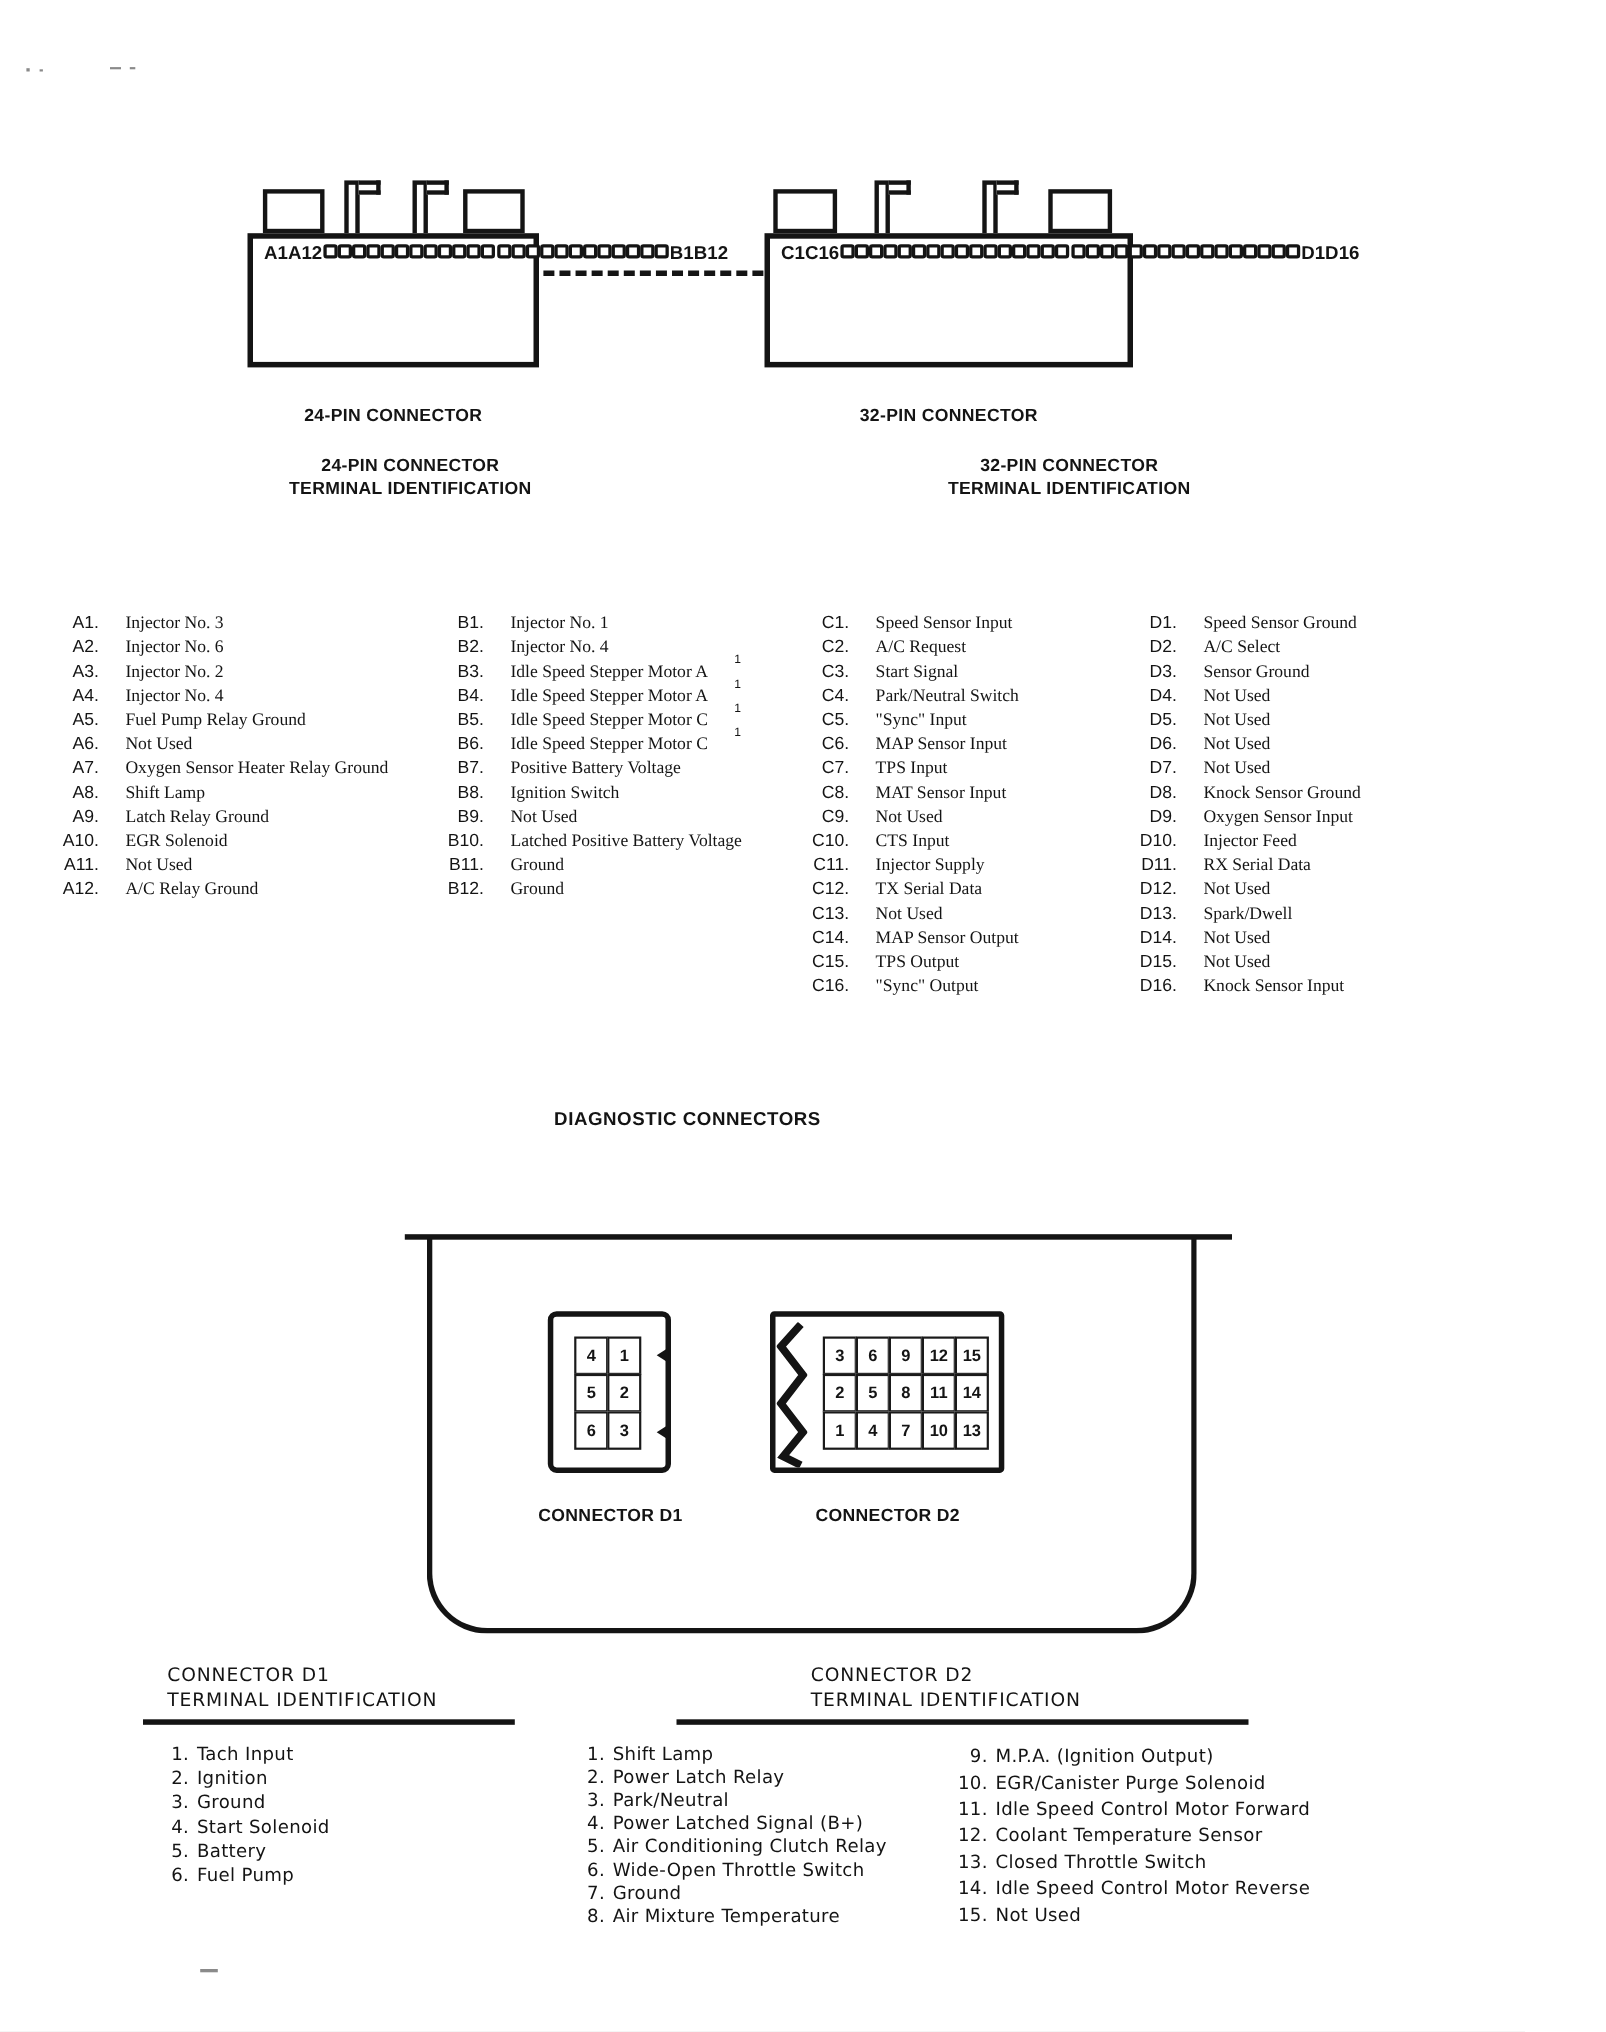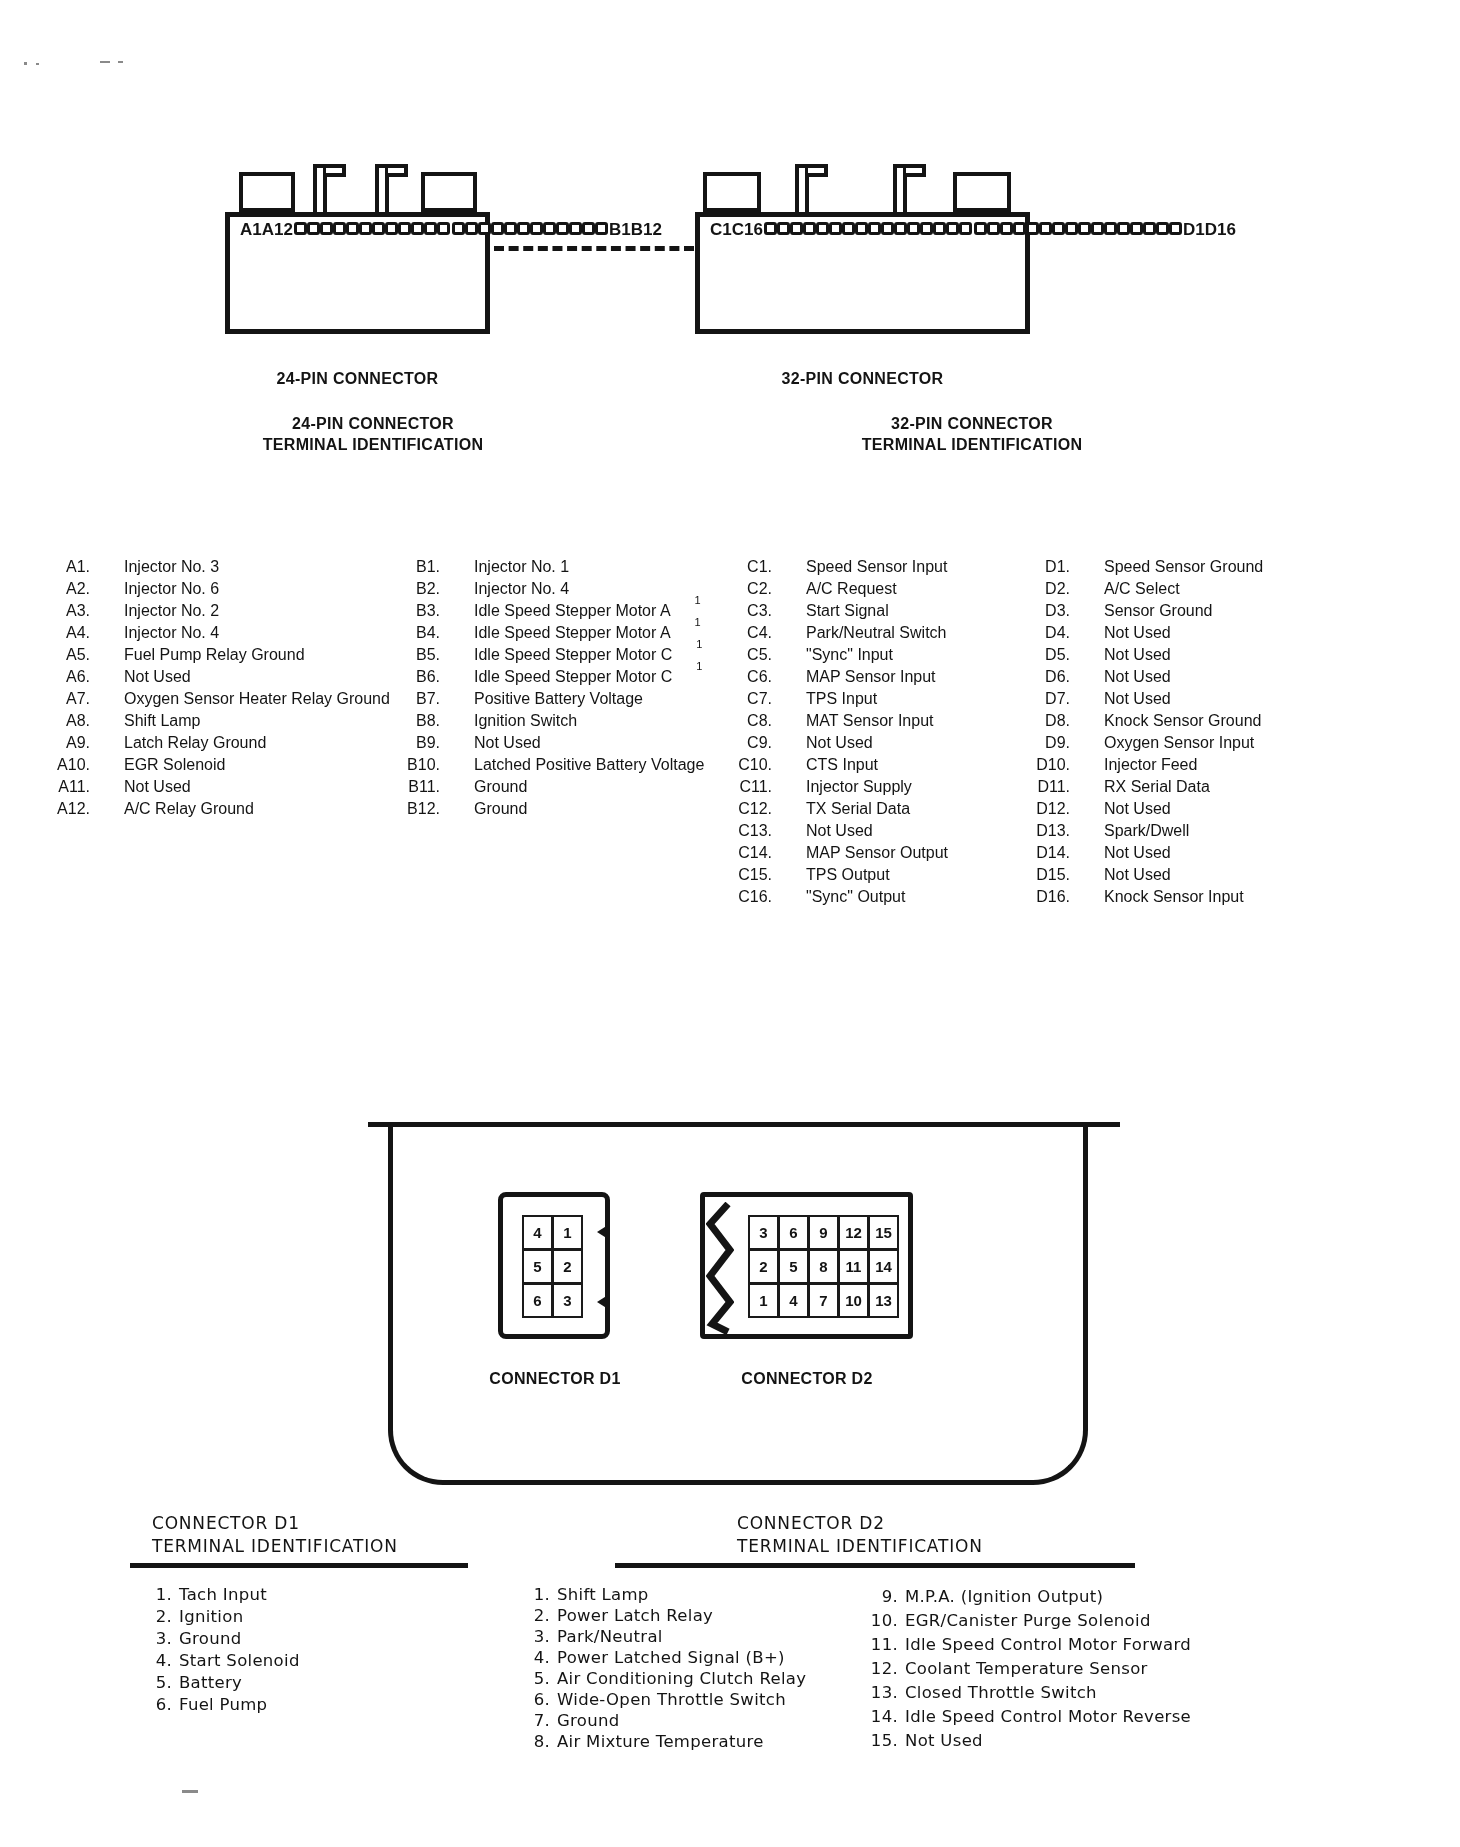--- a/index.html
+++ b/index.html
@@ -36,21 +36,21 @@
   .dash-line{left:494px;top:246px;width:200px;height:0;border-top:5px dashed #141414;}
   .conn-caption{position:absolute;text-align:center;font-size:16px;font-weight:bold;letter-spacing:.3px;}
   .cap24{left:225px;top:370px;width:265px;} .cap32{left:695px;top:370px;width:335px;}
   .tid-head{position:absolute;text-align:center;font-size:16px;font-weight:bold;line-height:21px;letter-spacing:.3px;}
   .tid24{left:223px;top:413px;width:300px;} .tid32{left:822px;top:413px;width:300px;}
 
   
   .tlist{position:absolute;font-size:16px;}
   .tlist .row{display:flex;height:22px;line-height:22px;white-space:nowrap;gap:24px;}
   .tlist .num{text-align:right;flex:none;}
-  .tlist .lbl{margin-left:10px;}
+  .tlist .lbl{font-family:Liberation Serif, serif;}
   .listA{left:46px;top:556px;}  .listA .num{width:44px;}
   .listB{left:392px;top:556px;} .listB .num{width:48px;}
   .listC{left:718px;top:556px;} .listC .num{width:54px;}
   .listD{left:1016px;top:556px;} .listD .num{width:54px;}
   .subscr{vertical-align:sub;font-size:11px;line-height:0;}
   .supscr{vertical-align:super;font-size:11px;line-height:0;}
 
   
   .tub-line{left:368px;top:1122px;width:752px;height:5px;background:#141414;}
   .tub{left:388px;top:1125px;width:700px;height:360px;box-sizing:border-box;
@@ -457,20 +457,21 @@
     <div class="row">
         <span class="num">D15.</span>
         <span class="lbl">Not Used</span>
       </div>
     <div class="row">
         <span class="num">D16.</span>
         <span class="lbl">Knock Sensor Input</span>
       </div>
   </div>
 
+  <div class="abs diag-title">DIAGNOSTIC CONNECTORS</div>
   <div class="abs tub-line"></div>
   <div class="abs tub"></div>
 
   <div class="dbox d1box">
     <div class="dgrid d1grid">
       <div class="gcell">4</div>
       <div class="gcell">1</div>
       <div class="gcell">5</div>
       <div class="gcell">2</div>
       <div class="gcell">6</div>

